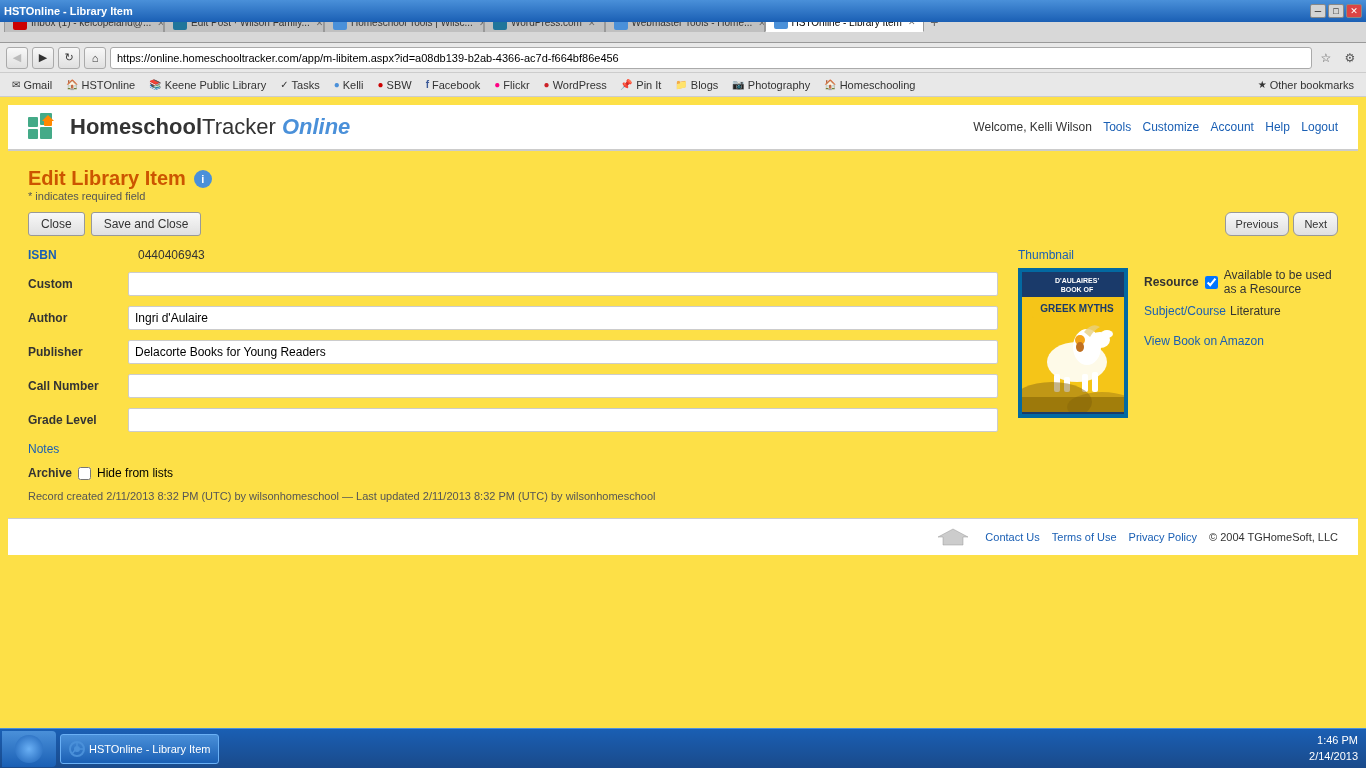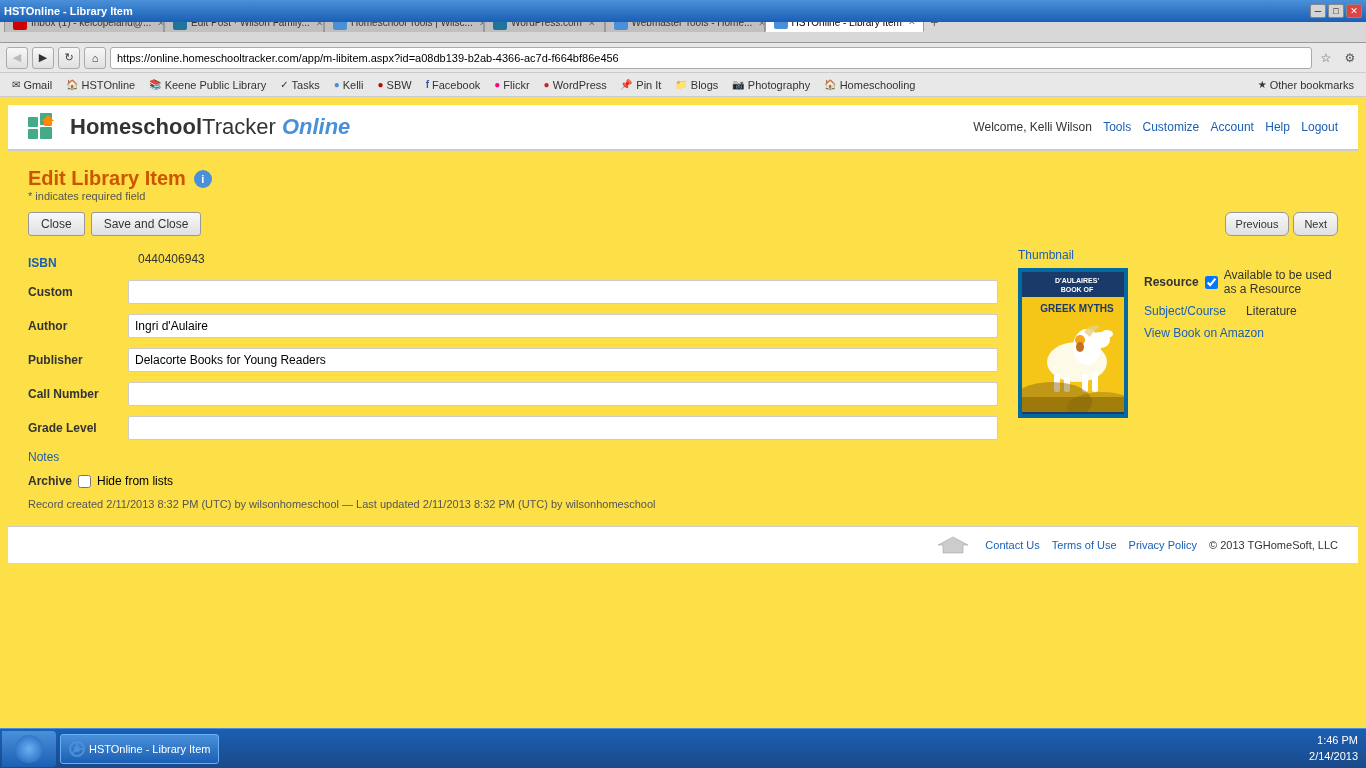--- a/index.html
+++ b/index.html
@@ -147,21 +147,21 @@
     
     .thumbnail-section { margin-bottom: 12px; }
     .thumbnail-link { color: #1a5fb4; font-size: 12px; text-decoration: none; cursor: pointer; }
 
     
     .resource-section { margin-bottom: 12px; }
     .resource-row { display: flex; align-items: center; gap: 6px; margin-bottom: 8px; }
     .resource-label { font-size: 12px; color: #333; font-weight: bold; }
     .resource-checkbox { margin: 0; }
     .resource-text { font-size: 12px; color: #333; }
-    .subject-row { display: flex; align-items: center; gap: 20px; margin-bottom: 8px; }
+    .subject-row { display: flex; align-items: center; gap: 4px; margin-bottom: 16px; }
     .subject-link { color: #1a5fb4; font-size: 12px; text-decoration: none; cursor: pointer; }
     .subject-value { font-size: 12px; color: #333; }
     .amazon-link { color: #1a5fb4; font-size: 12px; text-decoration: none; cursor: pointer; }
 
     
     .notes-link { color: #1a5fb4; font-size: 12px; text-decoration: none; cursor: pointer; margin-bottom: 10px; display: block; }
     .archive-row { display: flex; align-items: center; gap: 6px; margin-bottom: 10px; }
     .archive-label { font-size: 12px; color: #333; font-weight: bold; }
 
     
@@ -173,21 +173,21 @@
       display: flex; align-items: center; justify-content: flex-end; gap: 12px;
     }
     .footer-link { color: #1a5fb4; font-size: 11px; text-decoration: none; cursor: pointer; }
     .footer-logo { font-size: 11px; color: #333; }
     .tg-logo { display: flex; align-items: center; gap: 4px; }
 
     
     .top-actions-row { display: flex; margin-bottom: 12px; }
 
     .isbn-row { display: flex; align-items: center; margin-bottom: 10px; }
-    .isbn-label { width: 100px; margin-top: 8px; }
+    .isbn-label { width: 100px; }
     .isbn-link { color: #1a5fb4; font-size: 12px; text-decoration: none; cursor: pointer; }
     .isbn-value { font-size: 12px; color: #333; margin-left: 10px; text-align: center; }
   </style>
 </head>
 <body>
 
 <div class="browser">
 
   <div class="title-bar">
     <span class="title-bar-text">HSTOnline - Library Item</span>
@@ -474,21 +474,21 @@
 
       <div class="hst-footer">
         <div class="tg-logo">
           <svg width="40" height="20" viewBox="0 0 40 20">
             <path d="M5 10 L20 2 L35 10 L30 10 L30 18 L10 18 L10 10 Z" fill="#ccc" stroke="#999" stroke-width="0.5"></path>
           </svg>
         </div>
         <a class="footer-link">Contact Us</a>
         <a class="footer-link">Terms of Use</a>
         <a class="footer-link">Privacy Policy</a>
-        <span class="footer-logo">© 2013 TGHomeSoft, LLC</span>
+        <span class="footer-logo">© 2004 TGHomeSoft, LLC</span>
       </div>
 
     </div>
   </div>
 </div>
 
 <div class="taskbar">
   <div class="start-btn">
     <div class="start-btn-inner"></div>
   </div>

